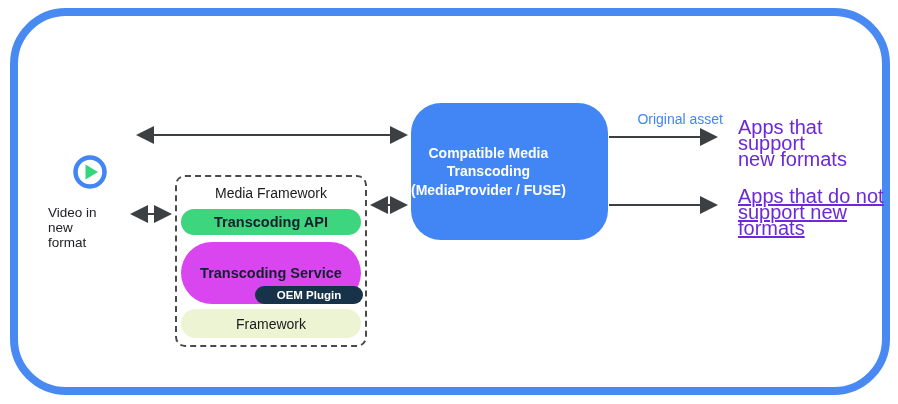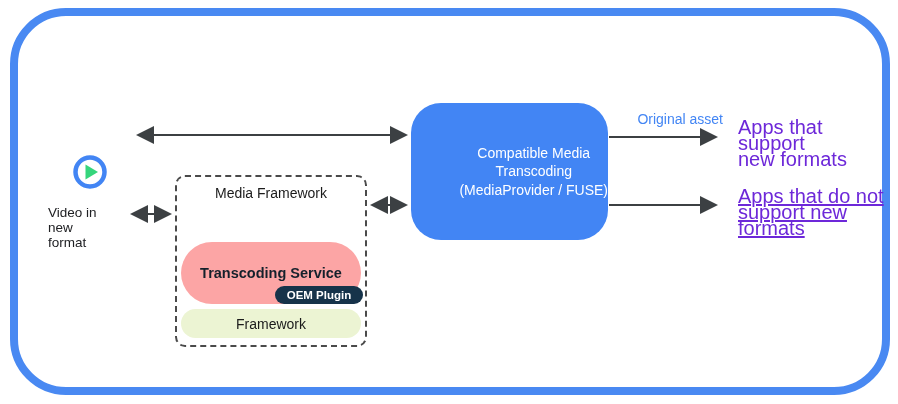--- a/index.html
+++ b/index.html
@@ -28,33 +28,33 @@
   .mf-title{
     position:absolute;left:0;top:8px;width:100%;text-align:center;
     font-size:14px;color:#1b1b1b;
   }
   .pill{
     position:absolute;box-sizing:border-box;display:flex;
     align-items:center;justify-content:center;
     font-weight:bold;font-size:14.5px;color:#14202b;
   }
   .pill-api{left:4px;top:32px;width:180px;height:26px;border-radius:13px;background:#3ED57F;}
-  .pill-service{left:4px;top:65px;width:180px;height:62px;border-radius:31px;background:#fca5a5;}
+  .pill-service{left:4px;top:65px;width:180px;height:62px;border-radius:31px;background:#d946ef;}
   .oem-badge{
-    position:absolute;right:-2px;bottom:0;width:88px;height:18px;border-radius:9px;
+    position:absolute;right:-2px;bottom:0;width:108px;height:18px;border-radius:9px;
     background:#16334A;color:#fff;font-weight:bold;font-size:11.5px;
     display:flex;align-items:center;justify-content:center;
   }
   .pill-hardware{left:4px;top:132px;width:180px;height:29px;border-radius:14.5px;background:#ECF4D3;font-weight:normal;font-size:14px;color:#1b1b1b;}
 
   .transcoder-box{
     position:absolute;left:411px;top:103px;width:197px;height:137px;
     border-radius:30px;background:#4285F4;
-    display:flex;align-items:center;justify-content:flex-end;text-align:center;
-    color:#fff;font-weight:normal;font-size:14px;line-height:18.5px;white-space:pre-line;
+    display:flex;align-items:center;justify-content:flex-start;text-align:center;
+    color:#fff;font-weight:bold;font-size:14px;line-height:18.5px;white-space:pre-line;
   }
 
   .asset-label{
     position:absolute;font-size:14px;color:#4285F4;text-align:right;white-space:nowrap;
   }
   .asset-original{left:613px;top:111px;width:110px;}
   .asset-transcoded{left:608px;top:213px;width:120px;}
 
   .target-label{
     position:absolute;left:738px;font-size:20px;line-height:16px;color:#6d28d9;white-space:pre-line;
@@ -90,20 +90,23 @@
     <polygon points="14.5,11.5 27,19 14.5,26.5" fill="#35D57C"></polygon>
   </svg>
 
   <div class="source-label">Video in
 new
 format</div>
 
   <div class="mf-box">
     <div class="mf-title">Media Framework</div>
 
+    <div class="pill pill-api">
+      <span>Transcoding API</span>
+    </div>
 
     <div class="pill pill-service">
       <span>Transcoding Service</span>
       <div class="oem-badge">
         <span>OEM Plugin</span>
       </div>
     </div>
 
     <div class="pill pill-hardware">
       <span>Framework</span>

